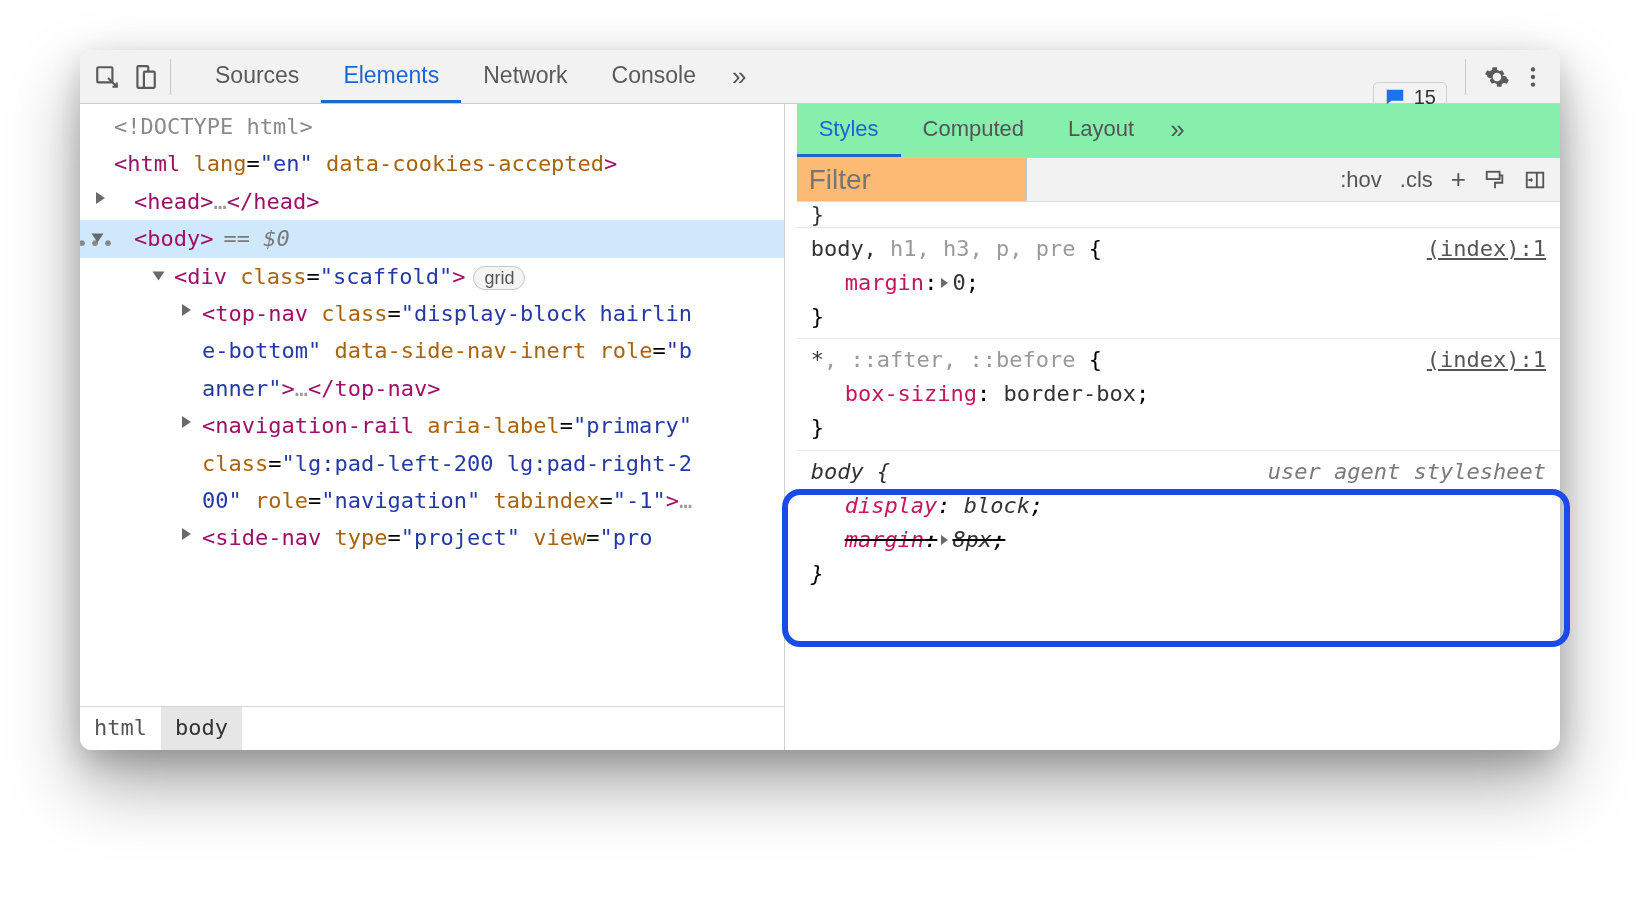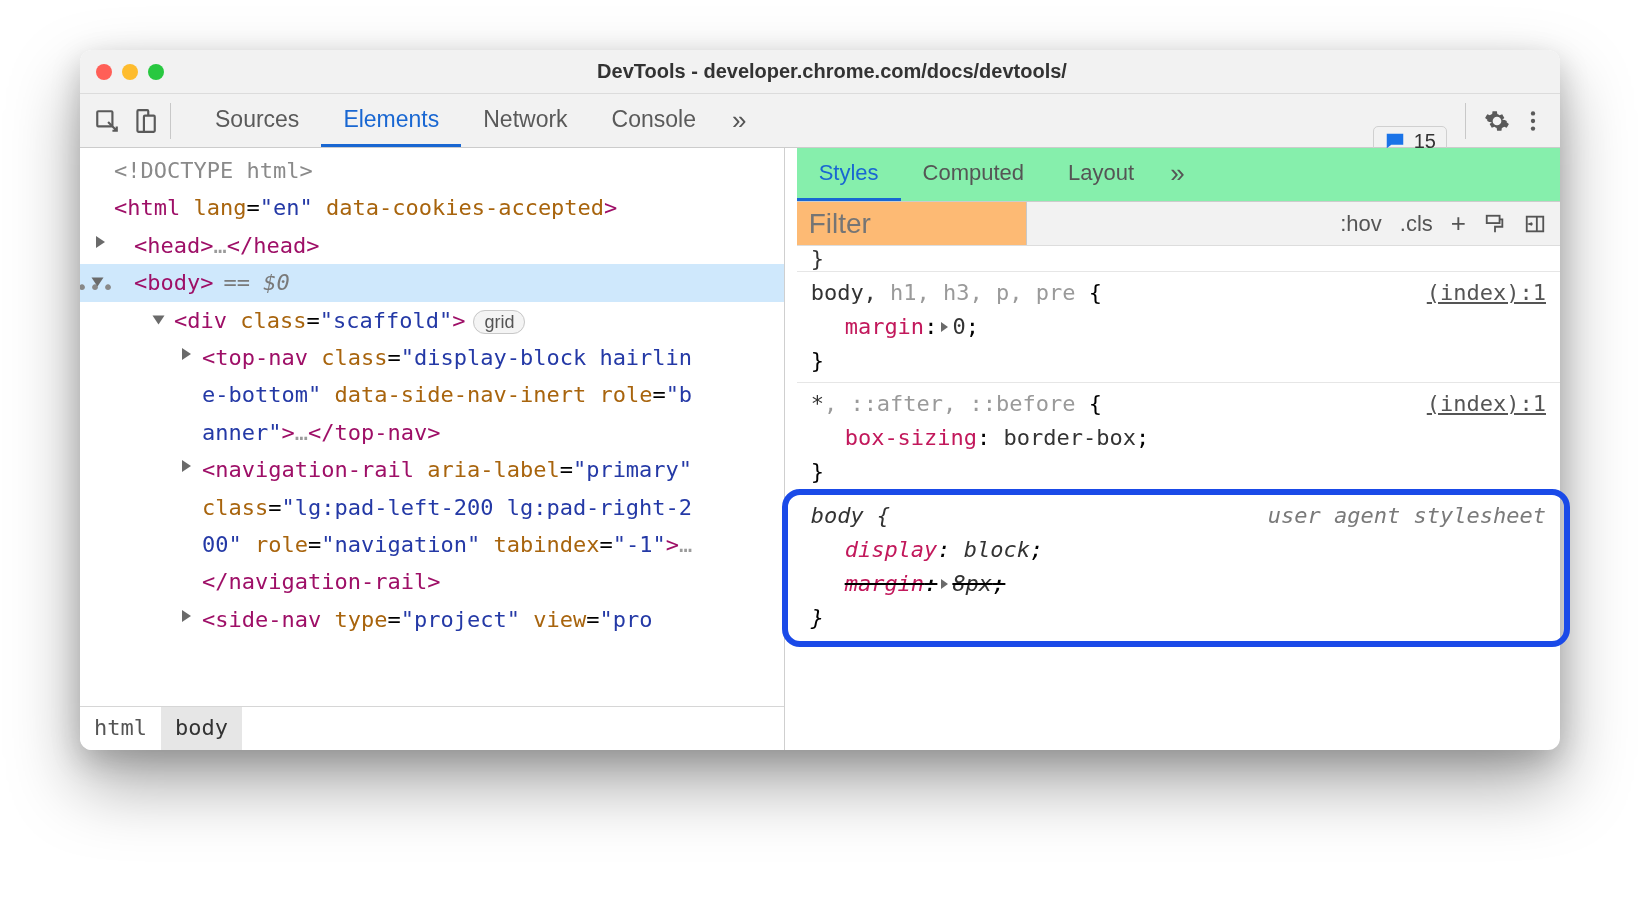--- a/index.html
+++ b/index.html
@@ -181,28 +181,20 @@
   border: 6px solid #1a4ae8;
   border-radius: 18px;
   pointer-events: none;
 }
 .small-icon{width:22px;height:22px;display:inline-flex;align-items:center;justify-content:center;}
 </style>
 </head>
 <body>
 
 <div class="window">
-  <div class="titlebar">
-    <div class="traffic">
-      <div class="tl red"></div>
-      <div class="tl yellow"></div>
-      <div class="tl green"></div>
-    </div>
-    <div class="title">DevTools - developer.chrome.com/docs/devtools/</div>
-  </div>
   <div class="toolbar">
     <div class="tool-icons">
       <span class="icon">
         <svg viewBox="0 0 24 24" fill="none" stroke="currentColor" stroke-width="2">
             <rect x="3" y="3" width="14" height="14" rx="1"></rect>
             <path d="M13 13 L21 21 M21 17 L21 21 L17 21"></path>
           </svg>
       </span>
       <span class="icon">
         <svg viewBox="0 0 24 24" fill="none" stroke="currentColor" stroke-width="2">
@@ -249,21 +241,20 @@
         <div class="dom-line"><span class="t-punc">&lt;</span><span class="t-tag">html</span> <span class="t-attr">lang</span>=<span class="t-val">"en"</span> <span class="t-attr">data-cookies-accepted</span><span class="t-punc">&gt;</span></div>
         <div class="dom-line" style="padding-left:54px"><span class="tri"></span><span class="t-punc">&lt;</span><span class="t-tag">head</span><span class="t-punc">&gt;</span><span class="t-dim">…</span><span class="t-punc">&lt;/</span><span class="t-tag">head</span><span class="t-punc">&gt;</span></div>
         <div class="dom-line selected" style="padding-left:54px"><span class="dots">•••</span><span class="tri down"></span><span class="t-punc">&lt;</span><span class="t-tag">body</span><span class="t-punc">&gt;</span><span class="eq0">== $0</span></div>
         <div class="dom-line" style="padding-left:94px"><span class="tri down" style="left:74px"></span><span class="t-punc">&lt;</span><span class="t-tag">div</span> <span class="t-attr">class</span>=<span class="t-val">"scaffold"</span><span class="t-punc">&gt;</span><span class="grid-badge">grid</span></div>
         <div class="dom-line" style="padding-left:122px"><span class="tri" style="left:102px"></span><span class="t-punc">&lt;</span><span class="t-tag">top-nav</span> <span class="t-attr">class</span>=<span class="t-val">"display-block hairlin</span></div>
         <div class="dom-line" style="padding-left:122px"><span class="t-val">e-bottom"</span> <span class="t-attr">data-side-nav-inert</span> <span class="t-attr">role</span>=<span class="t-val">"b</span></div>
         <div class="dom-line" style="padding-left:122px"><span class="t-val">anner"</span><span class="t-punc">&gt;</span><span class="t-dim">…</span><span class="t-punc">&lt;/</span><span class="t-tag">top-nav</span><span class="t-punc">&gt;</span></div>
         <div class="dom-line" style="padding-left:122px"><span class="tri" style="left:102px"></span><span class="t-punc">&lt;</span><span class="t-tag">navigation-rail</span> <span class="t-attr">aria-label</span>=<span class="t-val">"primary"</span></div>
         <div class="dom-line" style="padding-left:122px"><span class="t-attr">class</span>=<span class="t-val">"lg:pad-left-200 lg:pad-right-2</span></div>
         <div class="dom-line" style="padding-left:122px"><span class="t-val">00"</span> <span class="t-attr">role</span>=<span class="t-val">"navigation"</span> <span class="t-attr">tabindex</span>=<span class="t-val">"-1"</span><span class="t-punc">&gt;</span><span class="t-dim">…</span></div>
-        <div class="dom-line" style="padding-left:122px"><span class="t-punc">&lt;/</span><span class="t-tag">navigation-rail</span><span class="t-punc">&gt;</span></div>
         <div class="dom-line" style="padding-left:122px"><span class="tri" style="left:102px"></span><span class="t-punc">&lt;</span><span class="t-tag">side-nav</span> <span class="t-attr">type</span>=<span class="t-val">"project"</span> <span class="t-attr">view</span>=<span class="t-val">"pro</span></div>
       </div>
       <div class="crumbs">
         <div class="crumb">html</div>
         <div class="crumb sel">body</div>
       </div>
     </div>
 
     <div class="right-pane">
       <div class="sub-tabs">

